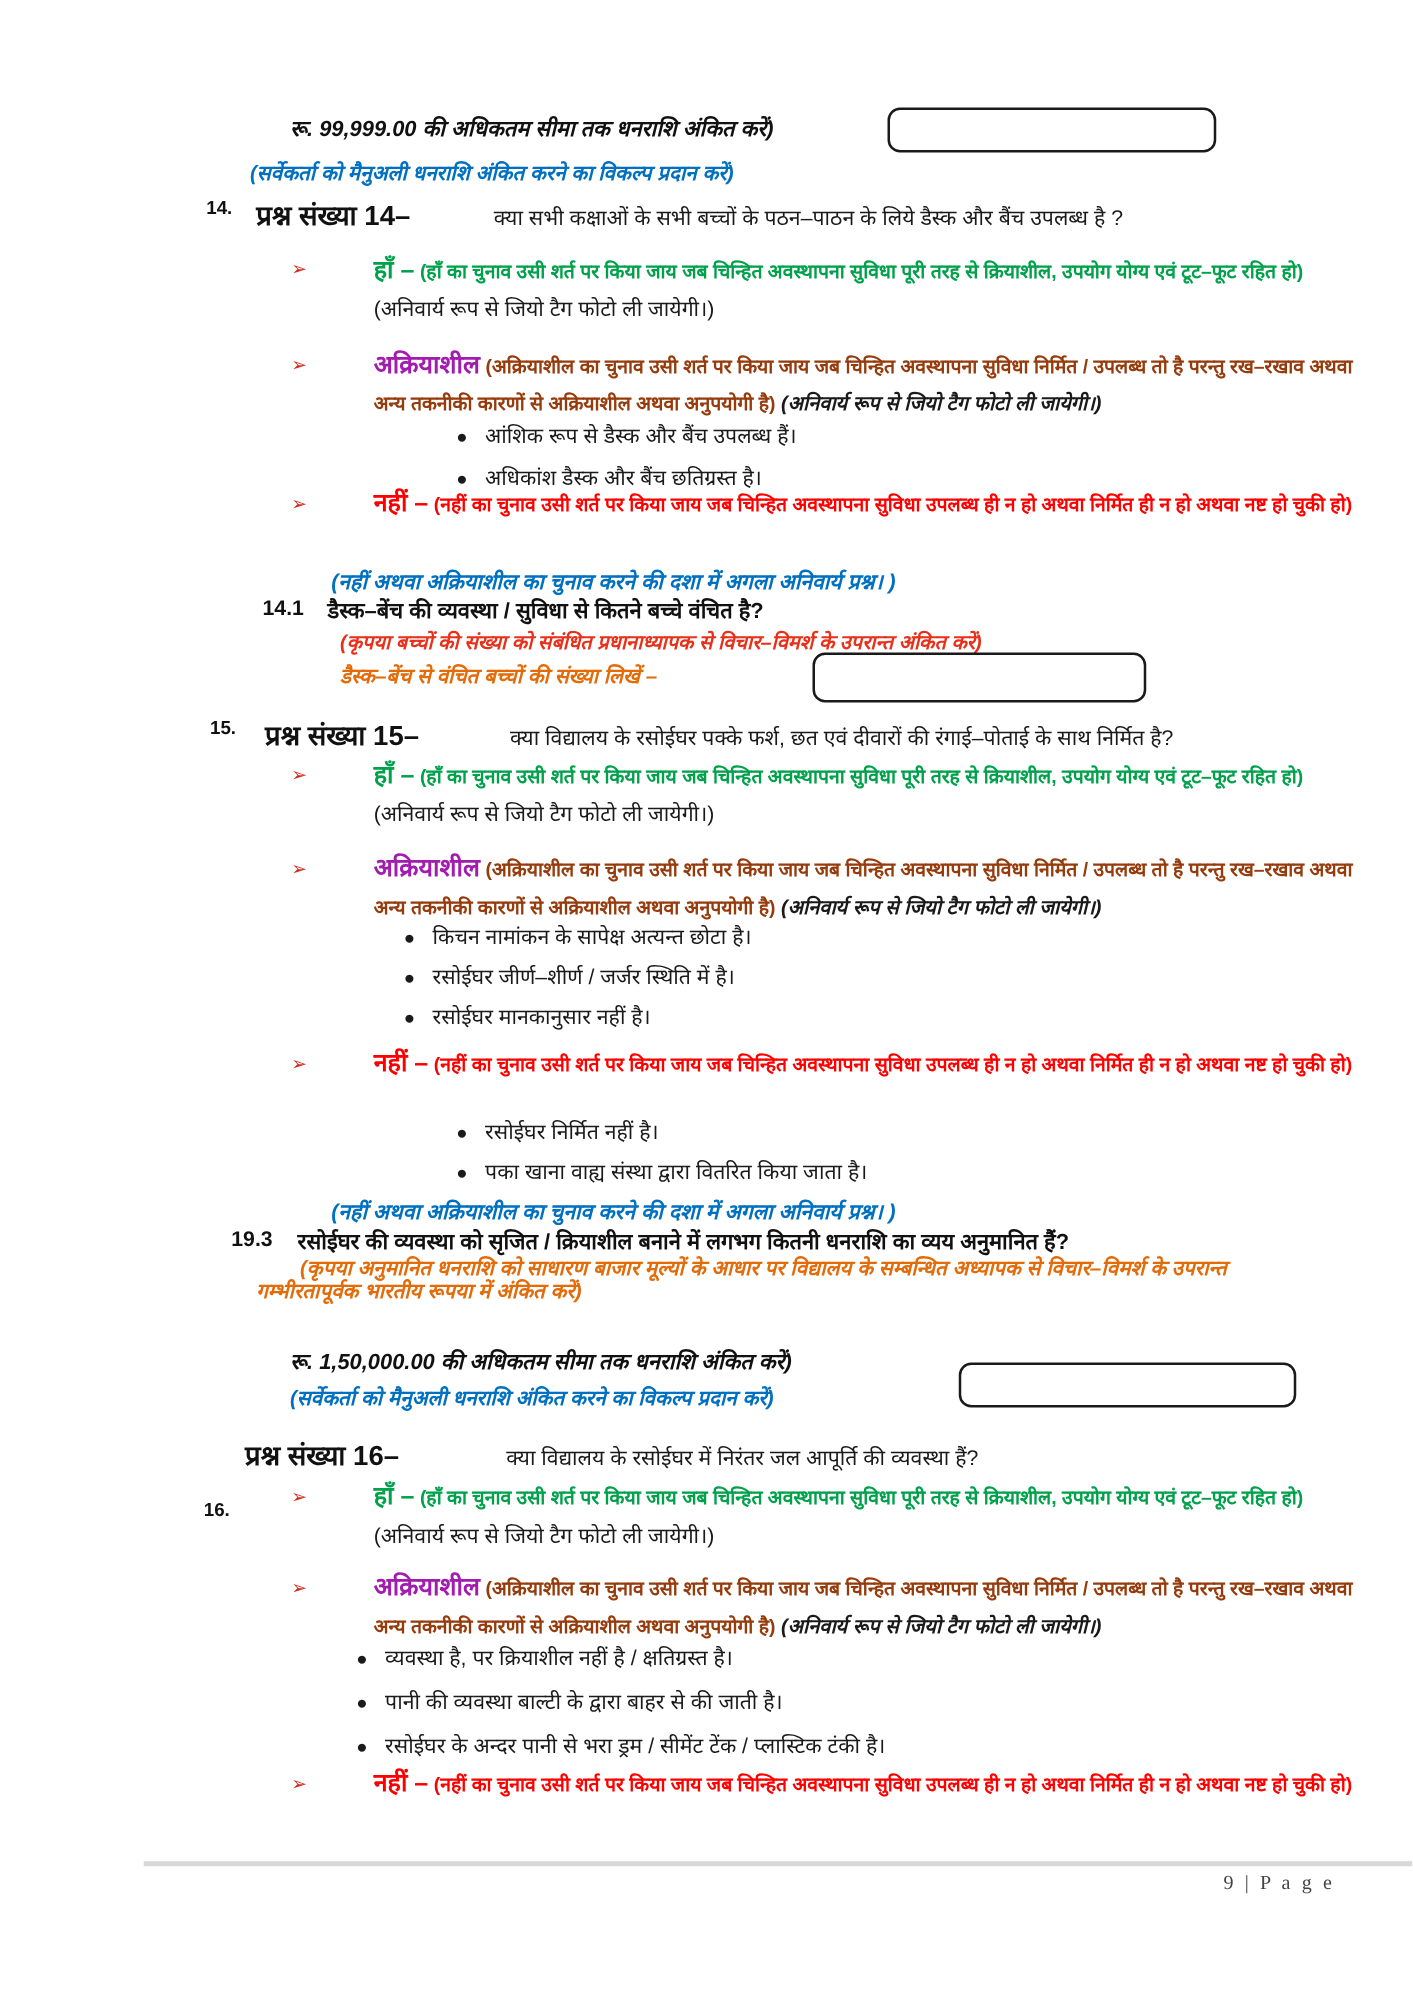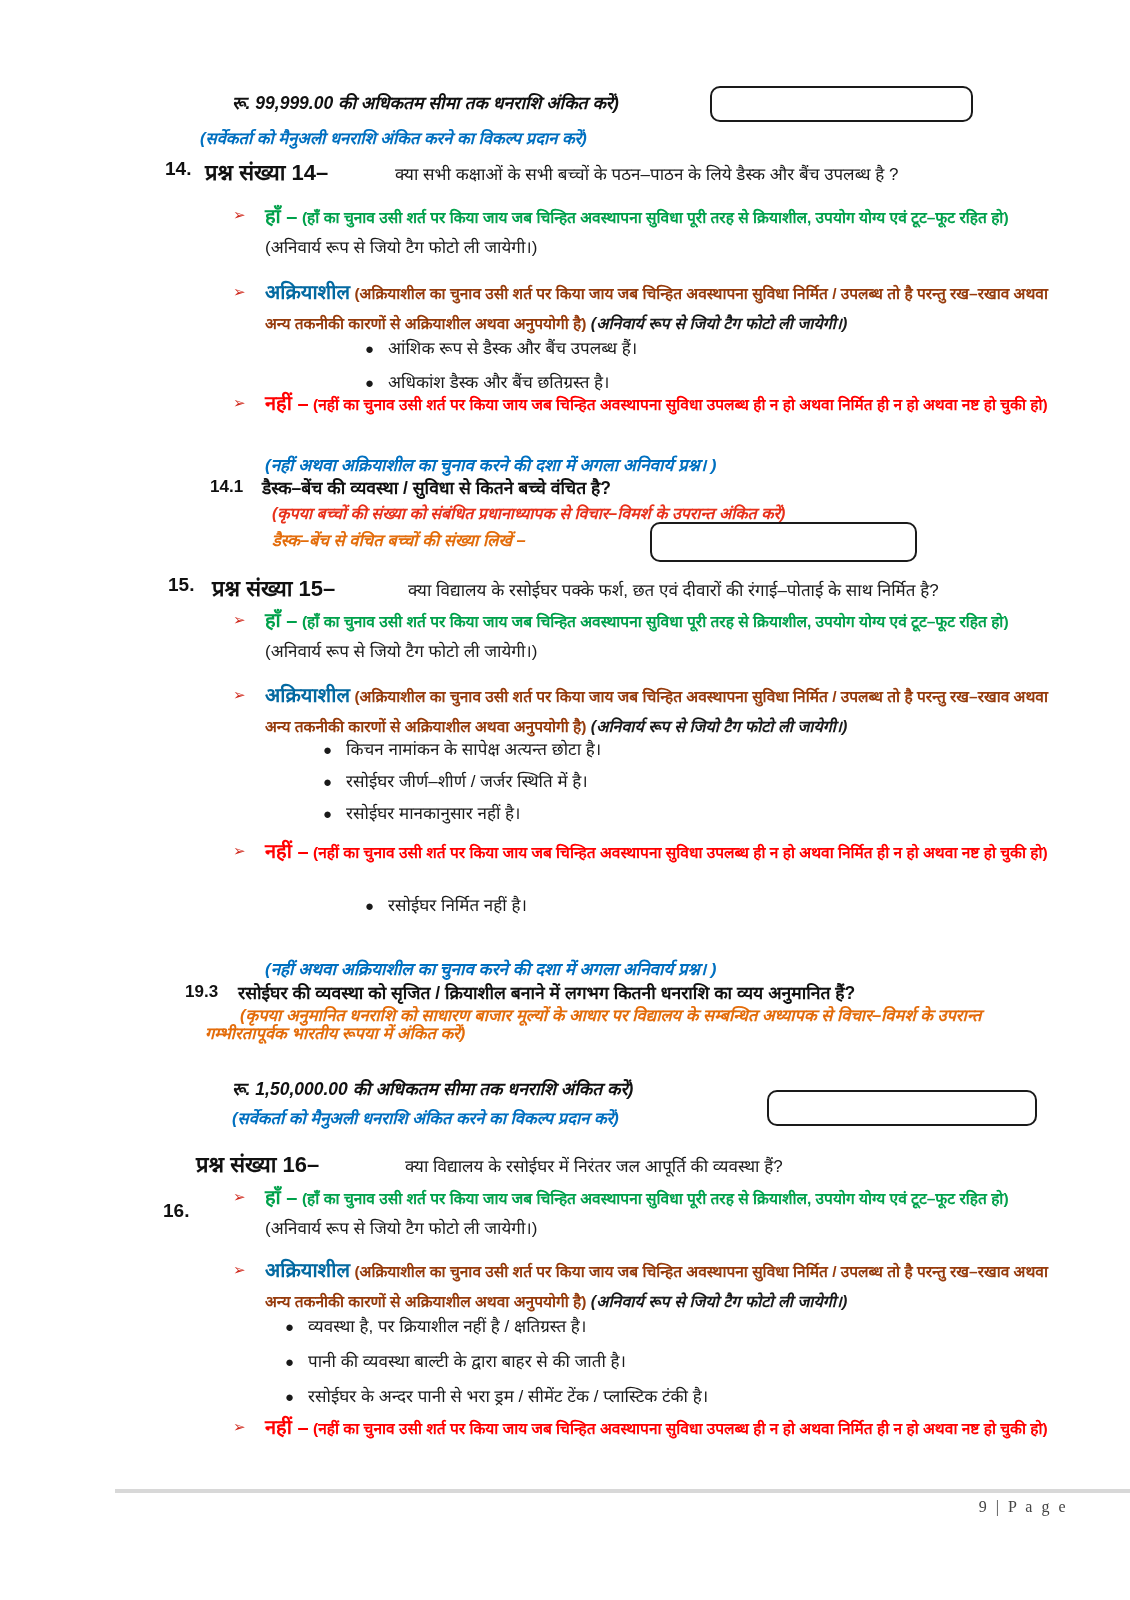--- a/index.html
+++ b/index.html
@@ -11,30 +11,30 @@
     color:#1a1a1a;
   }
   .abs { position:absolute; }
   .nowrap { white-space:nowrap;text-align:right; }
 
   
   .txt-money { font-size:17.5px; font-weight:bold; font-style:italic; color:#111; }
   .txt-blue  { font-size:16.5px; font-weight:bold; font-style:italic; color:#0070C0; }
 
   
-  .q-num   { font-size:19px; font-weight:bold; color:#111; }
+  .q-num   { font-size:15px; font-weight:bold; color:#111; }
   .q-title { font-size:22px; font-weight:bold; color:#111; }
   .q-text  { font-size:17px; color:#1a1a1a; }
 
   
   .arrow { font-size:15px; color:#D02A1E; }
-  .opt-para { width:790px; line-height:30px; }
+  .opt-para { width:790px; line-height:30px;margin-left:34px; }
   .lbl { font-weight:bold; font-size:20px; }
   .green-lbl { color:#00A14B; }
-  .maroon-lbl { color:#0369a1; }
+  .maroon-lbl { color:#a21caf; }
   .red-lbl { color:#FF0000; }
   .desc { font-weight:600; font-size:15.5px; }
   .green-desc { color:#00A14B; }
   .maroon-desc { color:#963B0C; }
   .red-desc { color:#FF0000; }
   .geo-plain { font-weight:400; font-size:17px; color:#1a1a1a; }
   .geo-italic { font-weight:bold; font-style:italic; font-size:16px; color:#1a1a1a; }
 
   
   .bullet { font-size:17px; color:#1a1a1a; white-space:nowrap; }
@@ -134,20 +134,23 @@
   </div>
 
   <span class="abs arrow" style="left:233px;top:842px">➢</span>
   <div class="abs opt-para" style="left:265px;top:836px">
     <span class="lbl red-lbl">नहीं –</span>
     <span class="desc red-desc">(नहीं का चुनाव उसी शर्त पर किया जाय जब चिन्हित अवस्थापना सुविधा उपलब्ध ही न हो अथवा निर्मित ही न हो अथवा नष्ट हो चुकी हो)</span>
   </div>
   <div class="abs bullet" style="left:365px;top:893px">
     <span class="dot">●</span><span>रसोईघर निर्मित नहीं है।</span>
   </div>
+  <div class="abs bullet" style="left:365px;top:925px">
+    <span class="dot">●</span><span>पका खाना वाह्य संस्था द्वारा वितरित किया जाता है।</span>
+  </div>
 
   <div class="abs blue-note nowrap" style="left:265px;top:957px">(नहीं अथवा अक्रियाशील का चुनाव करने की दशा में अगला अनिवार्य प्रश्न। )</div>
 
   <div class="abs sub-num nowrap" style="left:185px;top:982px">19.3</div>
   <div class="abs sub-q nowrap" style="left:238px;top:980px">रसोईघर की व्यवस्था को सृजित / क्रियाशील बनाने में लगभग कितनी धनराशि का व्यय अनुमानित हैं?</div>
   <div class="abs orange-note" style="left:205px;top:1006px;width:840px;text-indent:35px;line-height:18px">(कृपया अनुमानित धनराशि को साधारण बाजार मूल्यों के आधार पर विद्यालय के सम्बन्धित अध्यापक से विचार–विमर्श के उपरान्त गम्भीरतापूर्वक भारतीय रूपया में अंकित करें)</div>
   <div class="abs txt-money nowrap" style="left:232px;top:1076px">रू. 1,50,000.00 की अधिकतम सीमा तक धनराशि अंकित करें)</div>
   <div class="abs input-box" style="left:767px;top:1090px;width:270px;height:36px"></div>
   <div class="abs txt-blue nowrap" style="left:232px;top:1106px">(सर्वेकर्ता को मैनुअली धनराशि अंकित करने का विकल्प प्रदान करें)</div>
 

